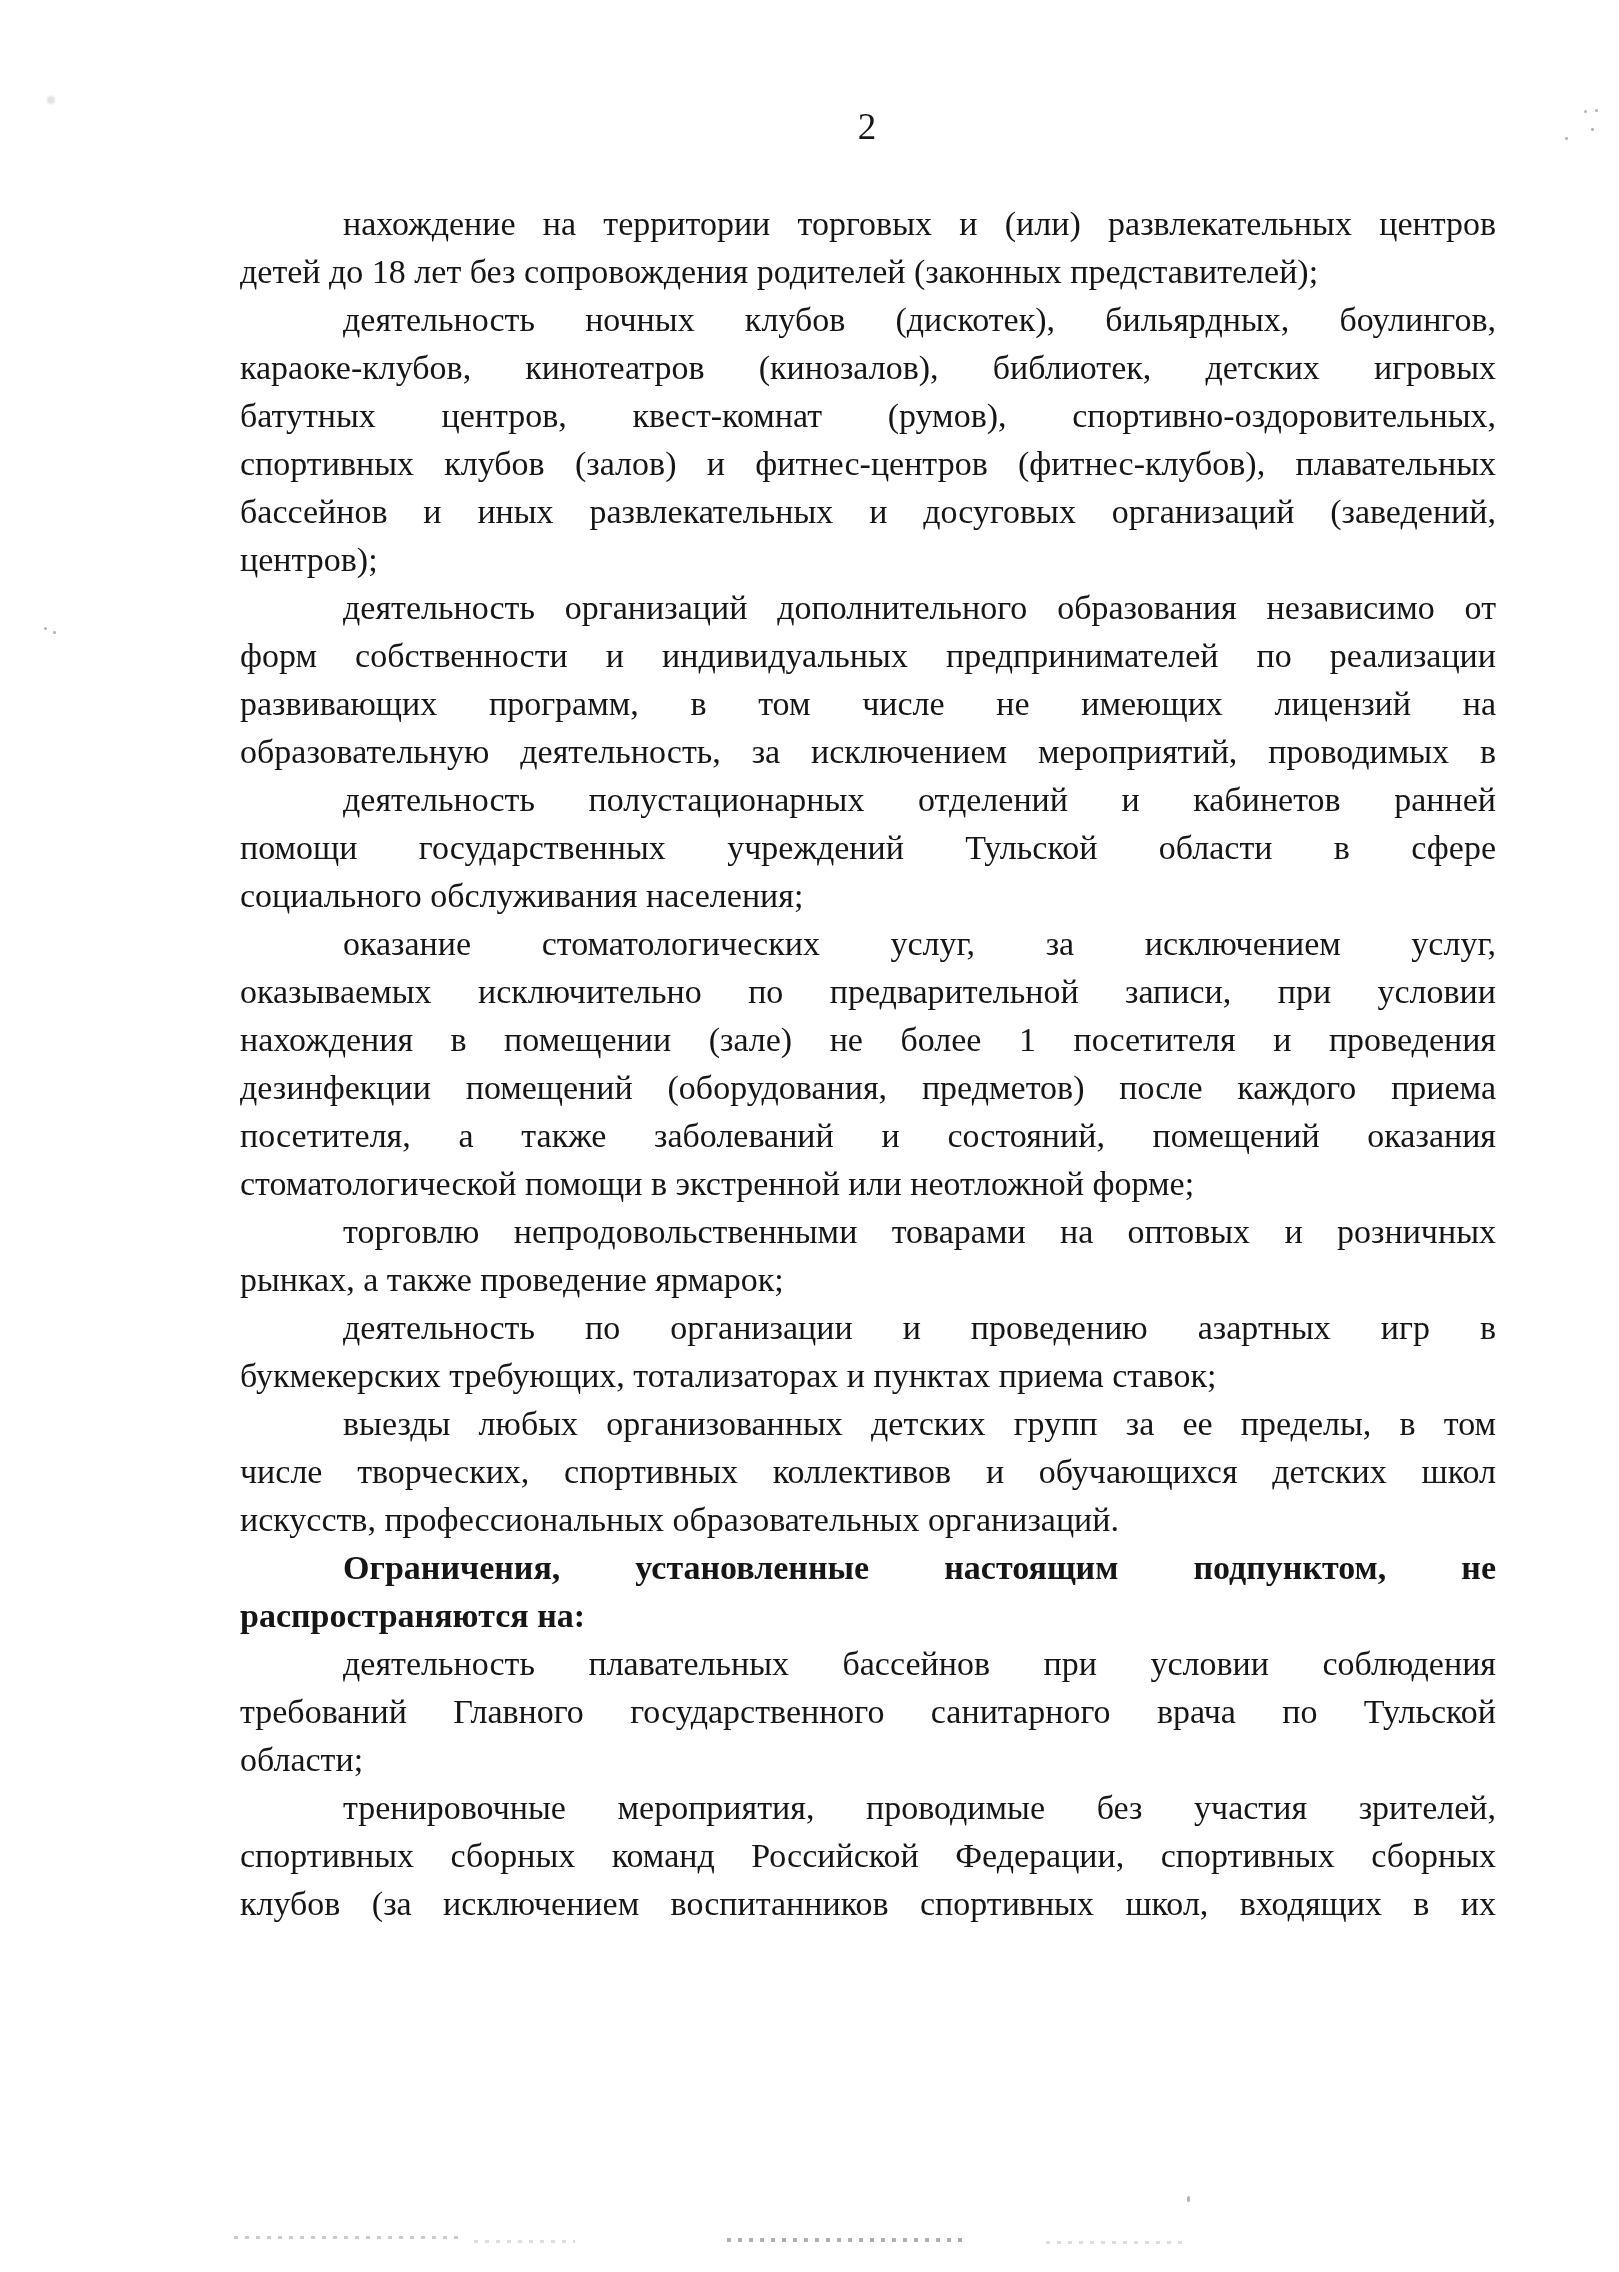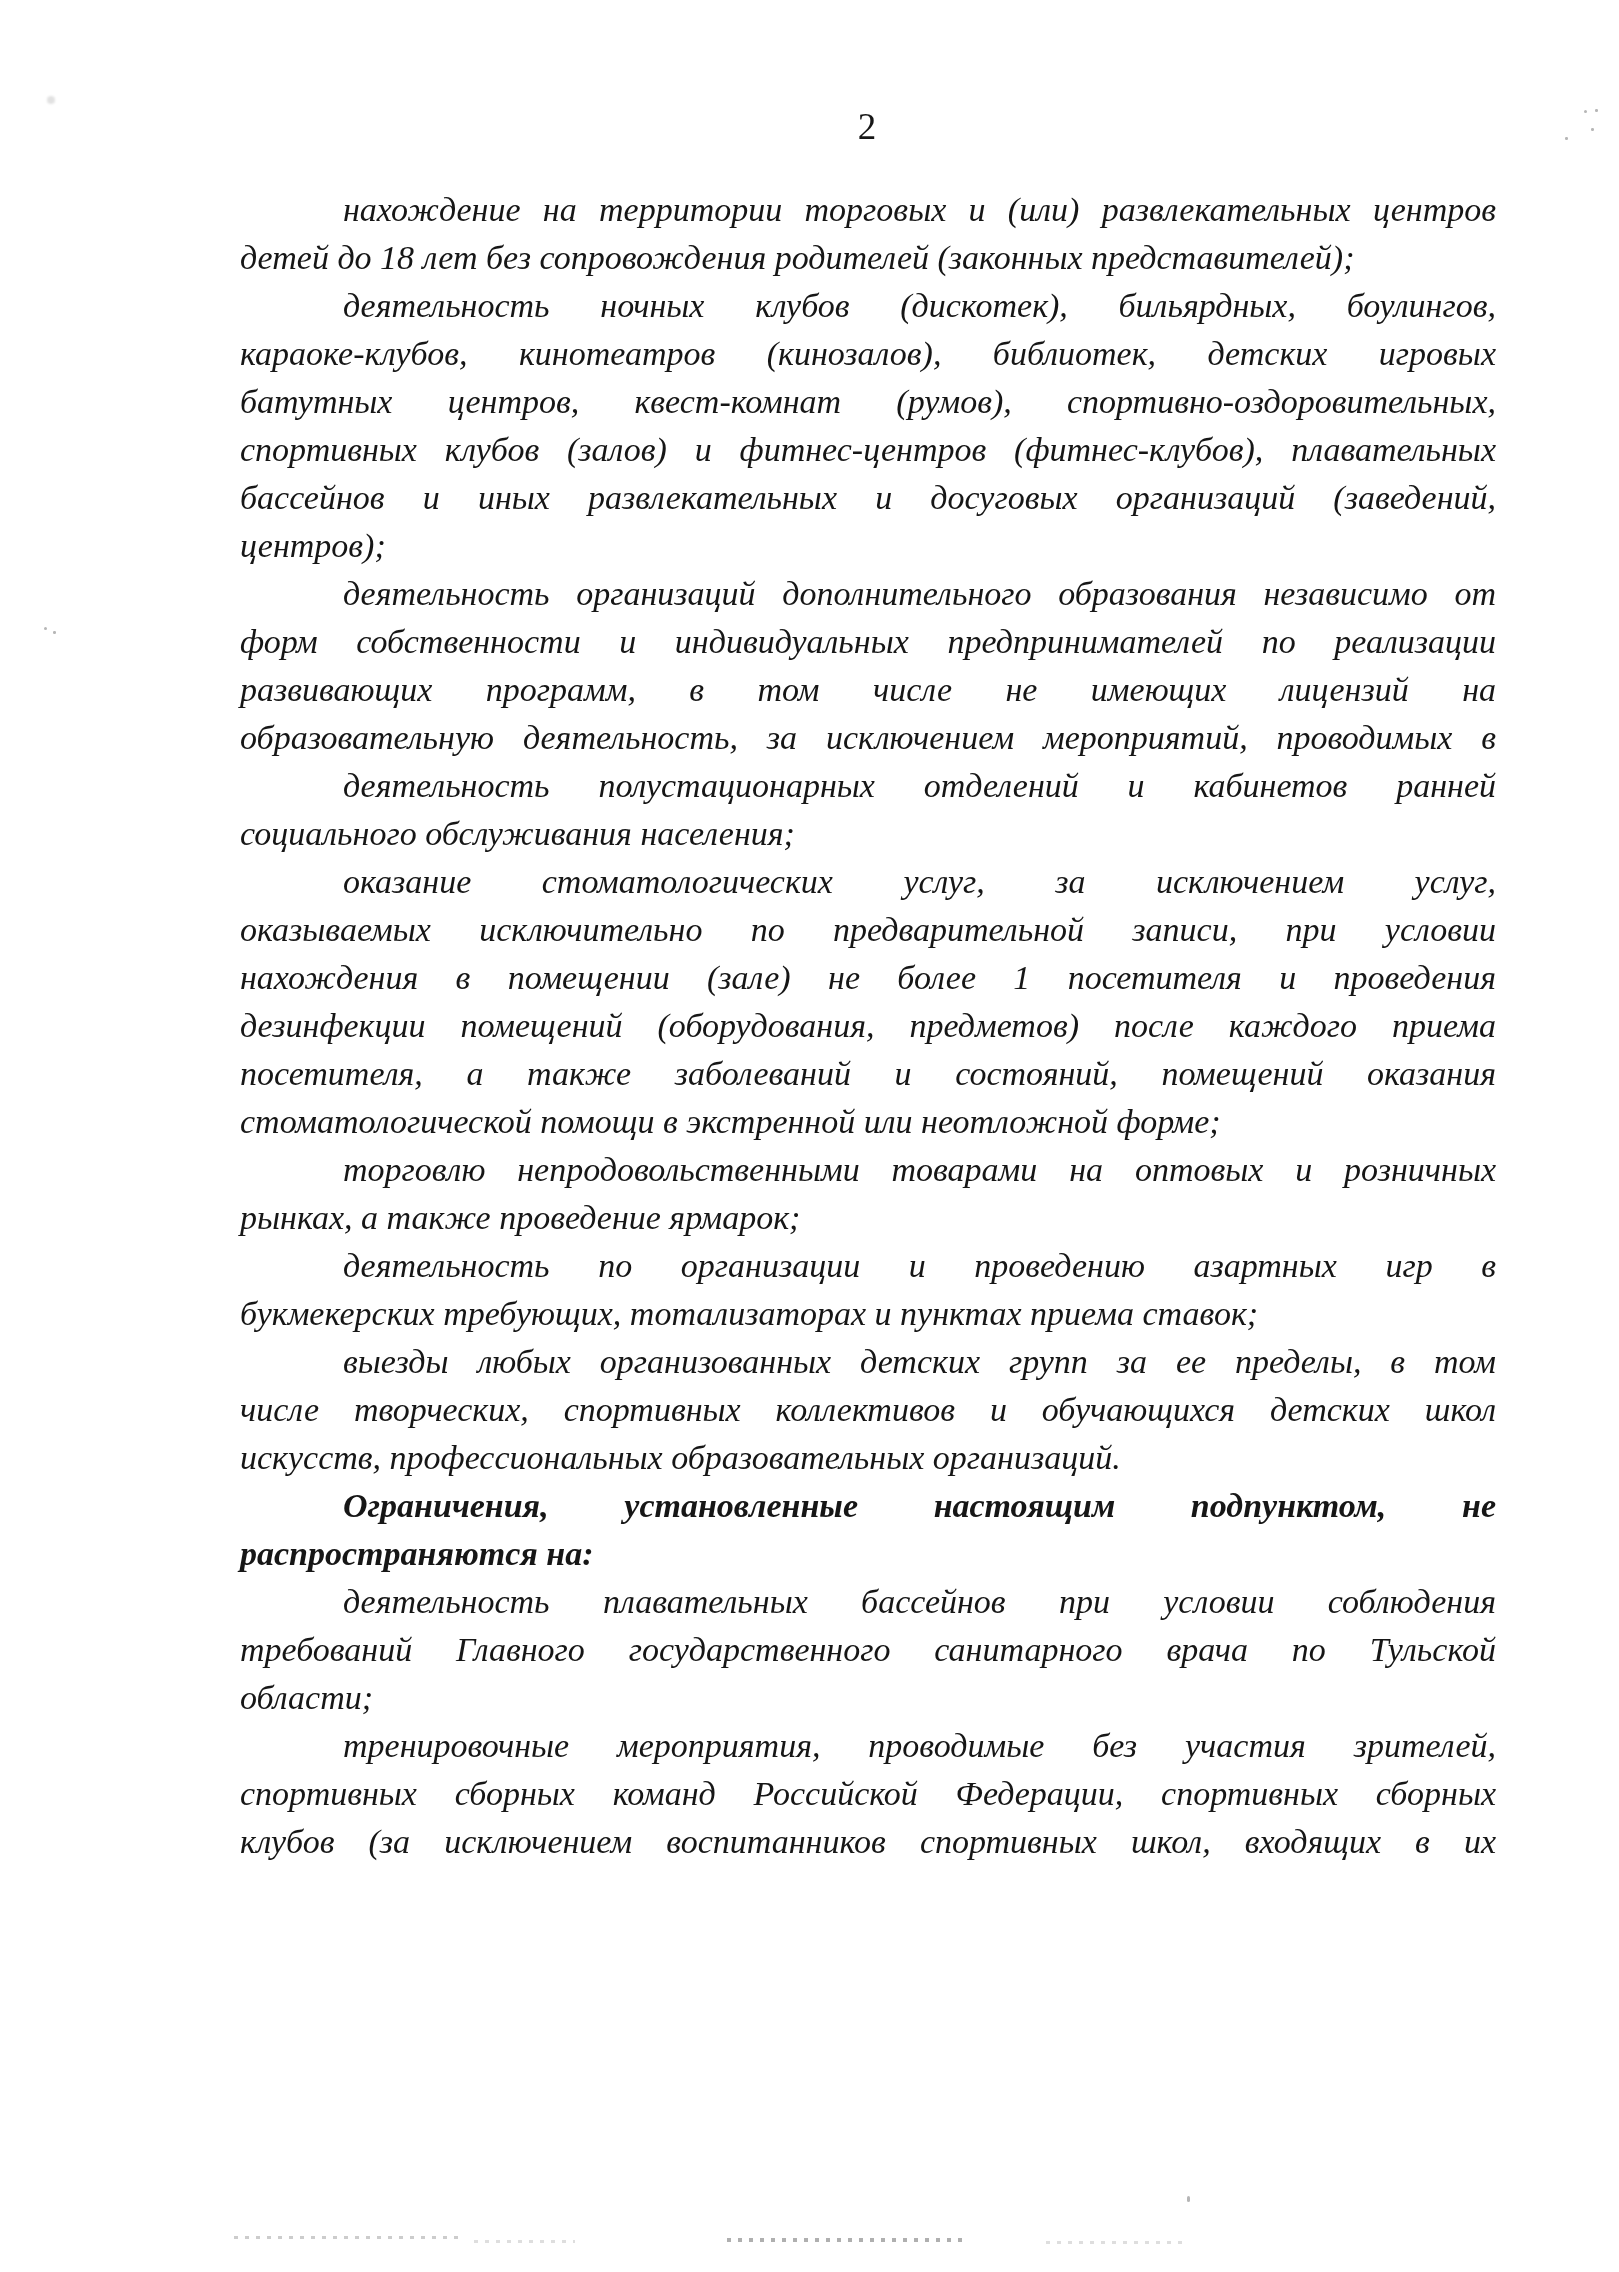--- a/index.html
+++ b/index.html
@@ -18,23 +18,22 @@
     left: 847px;
     top: 105px;
     width: 40px;
     text-align: center;
     font-size: 37px;
   }
 
   .content {
     position: absolute;
     left: 240px;
-    top: 186px;
+    top: 200px;
     width: 1256px;
-    font-style: italic;
   }
 
   .line {
     font-size: 34px;
     line-height: 48px;
     height: 48px;
     text-align: justify;
     text-align-last: justify;
   }
   .line.last  { text-align-last: left; }
@@ -77,20 +76,21 @@
     <div class="line">караоке-клубов, кинотеатров (кинозалов), библиотек, детских игровых</div>
     <div class="line">батутных центров, квест-комнат (румов), спортивно-оздоровительных,</div>
     <div class="line">спортивных клубов (залов) и фитнес-центров (фитнес-клубов), плавательных</div>
     <div class="line">бассейнов и иных развлекательных и досуговых организаций (заведений,</div>
     <div class="line last">центров);</div>
     <div class="line first">деятельность организаций дополнительного образования независимо от</div>
     <div class="line">форм собственности и индивидуальных предпринимателей по реализации</div>
     <div class="line">развивающих программ, в том числе не имеющих лицензий на</div>
     <div class="line">образовательную деятельность, за исключением мероприятий, проводимых в</div>
     <div class="line first">деятельность полустационарных отделений и кабинетов ранней</div>
+    <div class="line">помощи государственных учреждений Тульской области в сфере</div>
     <div class="line last">социального обслуживания населения;</div>
     <div class="line first">оказание стоматологических услуг, за исключением услуг,</div>
     <div class="line">оказываемых исключительно по предварительной записи, при условии</div>
     <div class="line">нахождения в помещении (зале) не более 1 посетителя и проведения</div>
     <div class="line">дезинфекции помещений (оборудования, предметов) после каждого приема</div>
     <div class="line">посетителя, а также заболеваний и состояний, помещений оказания</div>
     <div class="line last">стоматологической помощи в экстренной или неотложной форме;</div>
     <div class="line first">торговлю непродовольственными товарами на оптовых и розничных</div>
     <div class="line last">рынках, а также проведение ярмарок;</div>
     <div class="line first">деятельность по организации и проведению азартных игр в</div>

